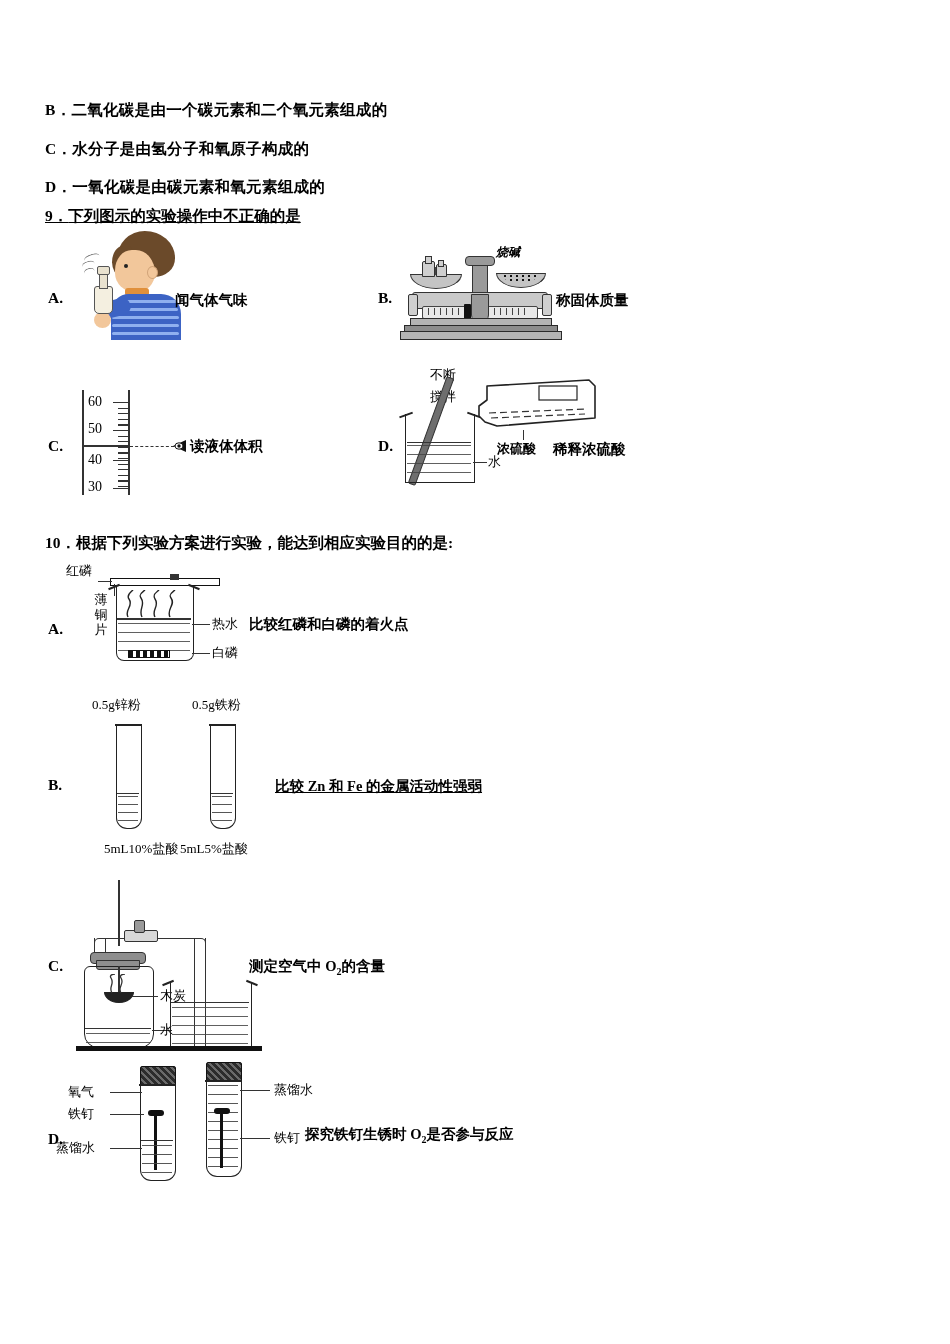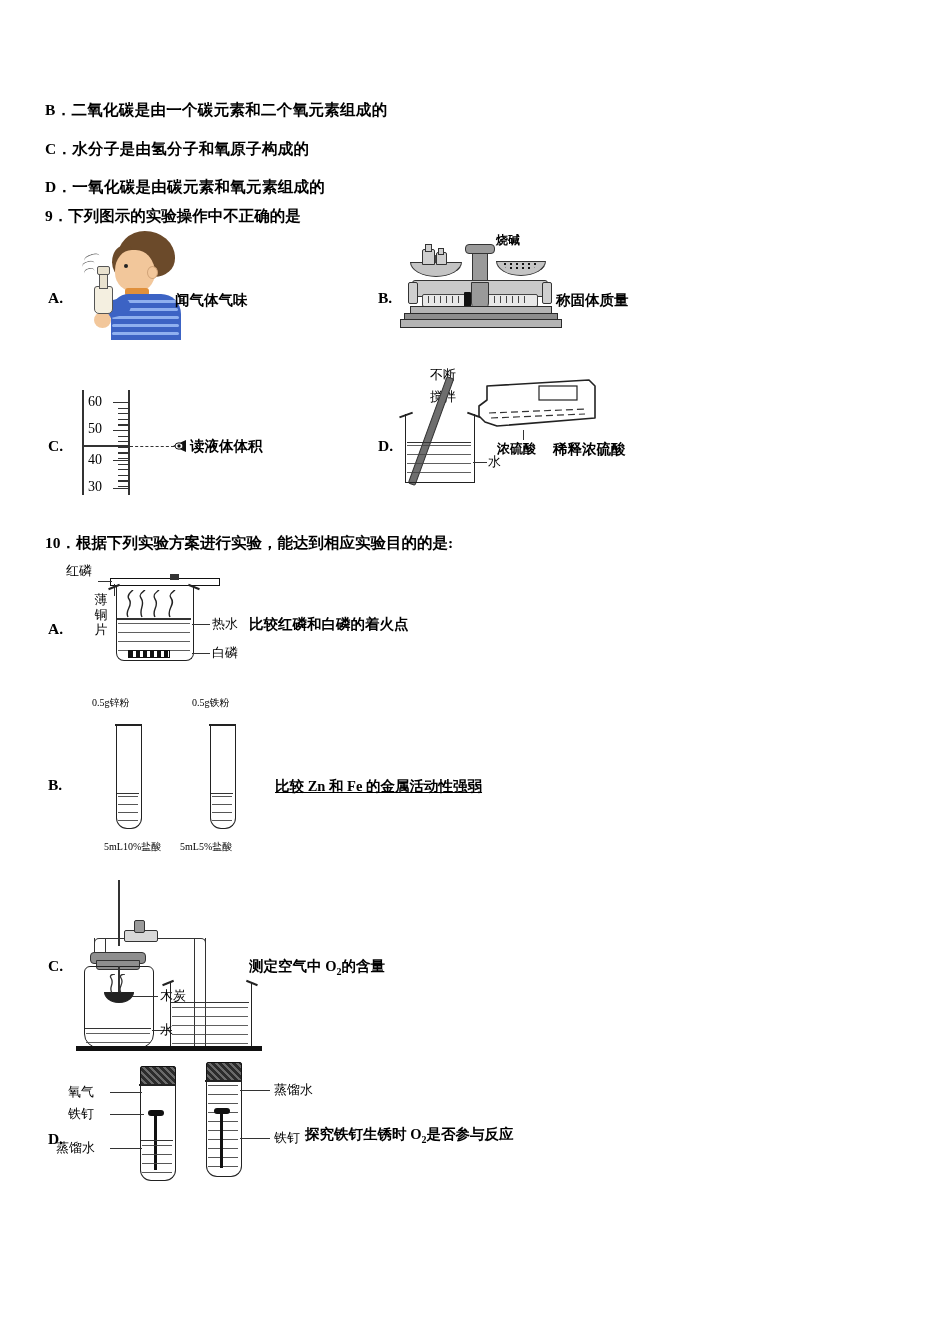--- a/index.html
+++ b/index.html
@@ -10,21 +10,21 @@
   }
   .page{position:relative;width:950px;height:1344px;}
   .abs{position:absolute;}
 
   .opt-line{font-weight:bold;font-size:15.5px;letter-spacing:.3px;white-space:nowrap;}
   .q-line{font-weight:bold;font-size:15.5px;white-space:nowrap;}
   .opt-letter{font-weight:bold;font-size:15.5px;font-family:"Liberation Serif",serif;}
   .cap{font-weight:bold;font-size:14.5px;white-space:nowrap;}
   .cap-sub{font-size:10px;vertical-align:sub;}
   .lbl{font-size:13px;white-space:nowrap;font-family:"Liberation Serif",serif;}
-  .lbl-sm{font-size:10px;white-space:nowrap;}
+  .lbl-sm{font-size:13px;white-space:nowrap;}
   .lbl-v{font-size:13px;width:14px;line-height:15px;text-align:center;}
 
   
   .ln{background:#000;position:absolute;}
   .vline{width:1px;}
 
   
   .person{position:absolute;}
   .p-hair{position:absolute;background:#6b4a2a;border-radius:48% 52% 35% 40%/60% 58% 40% 40%;}
   .p-face{position:absolute;background:#f2c79b;border-radius:42% 48% 45% 50%/48% 55% 45% 45%;}
@@ -85,21 +85,21 @@
   <div class="abs opt-line" style="left:45px;top:139px;">
     <span>C．</span><span>水分子是由氢分子和氧原子构成的</span>
   </div>
   <div class="abs opt-line" style="left:45px;top:100px;">
     <span>B．</span><span>二氧化碳是由一个碳元素和二个氧元素组成的</span>
   </div>
   <div class="abs opt-line" style="left:45px;top:177px;">
     <span>D．</span><span>一氧化碳是由碳元素和氧元素组成的</span>
   </div>
 
-  <div class="abs q-line" style="left:45px;top:206px;">
+  <div class="abs q-line" style="left:45px;top:206px;text-decoration:underline;">
     <span>9．</span><span>下列图示的实验操作中不正确的是</span>
   </div>
 
   <div class="abs opt-letter" style="left:48px;top:289px;">A.</div>
   <div class="person" style="left:85px;top:228px;width:110px;height:112px;">
 
     <div class="p-wave" style="left:-1px;top:26px;transform:rotate(-18deg);"></div>
     <div class="p-wave" style="left:-3px;top:33px;transform:rotate(-16deg);width:13px;"></div>
     <div class="p-wave" style="left:-1px;top:40px;transform:rotate(-14deg);width:11px;"></div>
 
@@ -124,21 +124,21 @@
     <div class="p-hand" style="left:10px;top:62px;width:16px;height:17px;"></div>
     <div class="p-hand" style="left:9px;top:84px;width:17px;height:16px;"></div>
 
     <div class="p-bottle" style="left:9px;top:58px;width:17px;height:26px;"></div>
     <div class="p-bneck" style="left:14px;top:44px;width:7px;height:15px;"></div>
     <div class="p-bneck" style="left:12px;top:38px;width:11px;height:7px;border-radius:2px;"></div>
   </div>
   <div class="abs cap" style="left:175px;top:291px;">闻气体气味</div>
 
   <div class="abs opt-letter" style="left:378px;top:289px;">B.</div>
-  <div class="abs" style="left:400px;top:236px;width:165px;height:90px;">
+  <div class="abs" style="left:400px;top:248px;width:165px;height:90px;font-style:italic;">
 
     <div class="abs lbl" style="left:96px;top:-4px;font-weight:bold;font-size:12px;">烧碱</div>
 
     <div class="bal-pan" style="left:10px;top:26px;width:50px;height:13px;"></div>
     <div class="wt" style="left:22px;top:13px;width:11px;height:14px;border-radius:2px 2px 0 0;"></div>
     <div class="wt" style="left:25px;top:8px;width:5px;height:6px;"></div>
     <div class="wt" style="left:36px;top:16px;width:9px;height:11px;border-radius:2px 2px 0 0;"></div>
     <div class="wt" style="left:38px;top:12px;width:4px;height:5px;"></div>
     <div class="ln vline" style="left:35px;top:19px;height:8px;background:#444;"></div>
 

